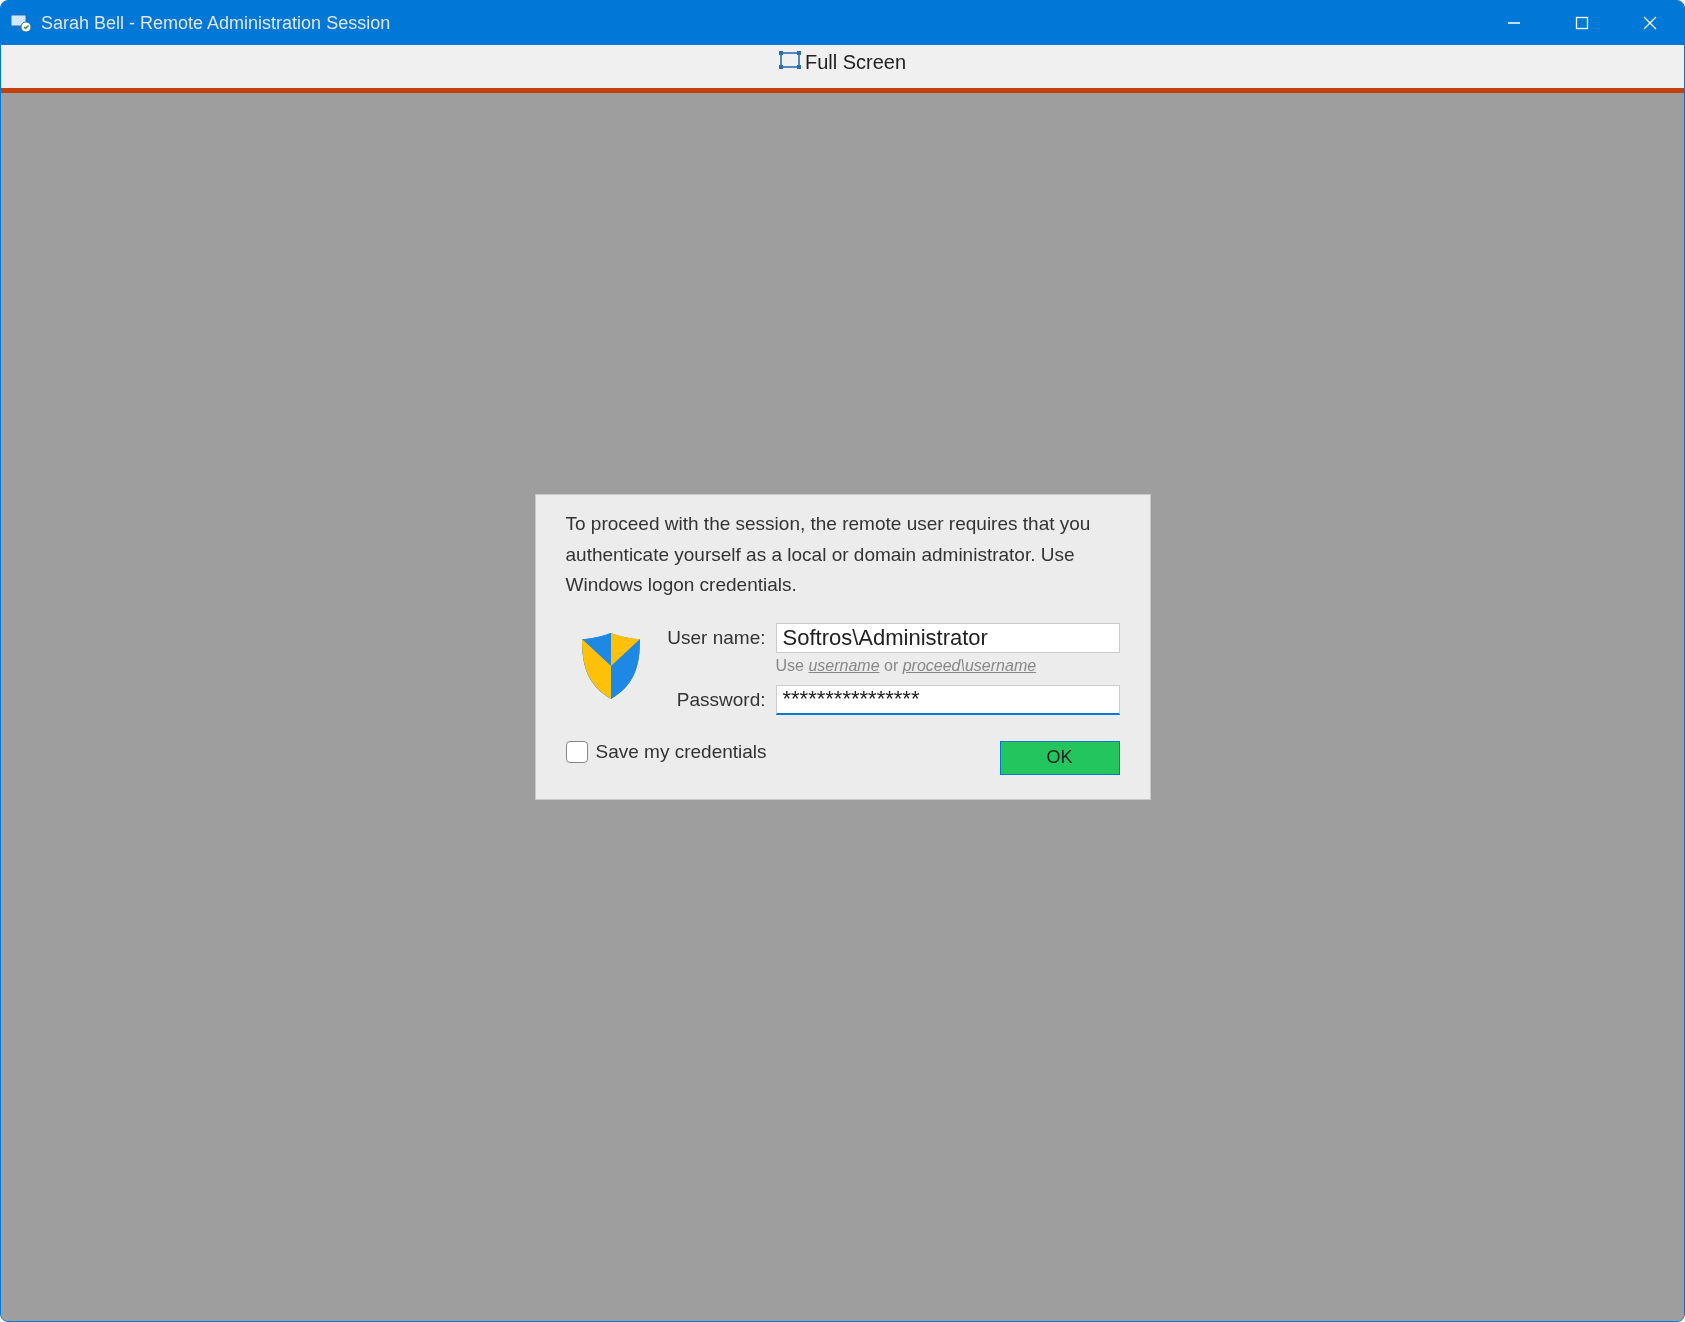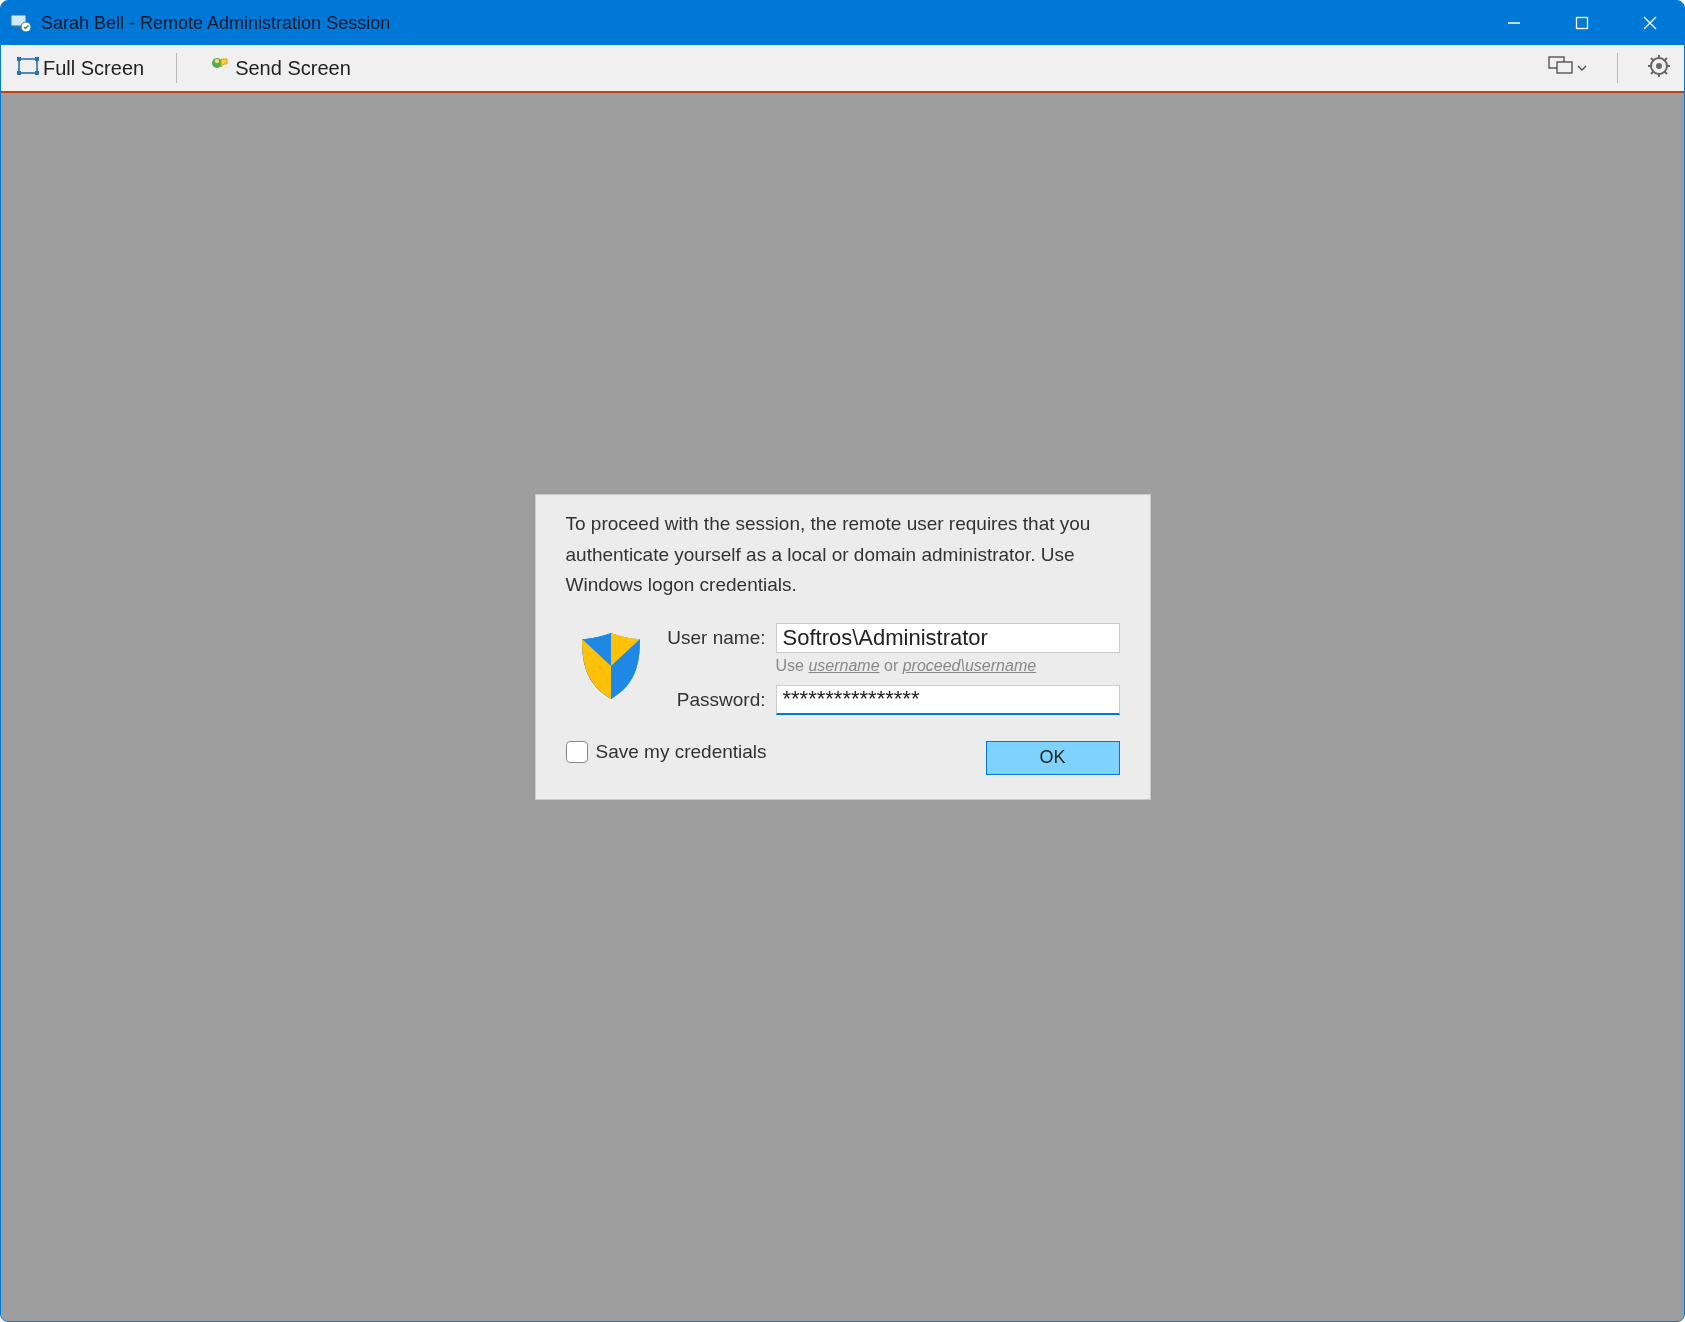--- a/index.html
+++ b/index.html
@@ -19,21 +19,21 @@
       display: flex;
       flex-direction: column;
       background: #9e9e9e;
     }
     .titlebar {
       height: 44px;
       background: #0078d7;
       display: flex;
       align-items: center;
       padding: 0 0 0 8px;
-      color: #0f172a;
+      color: #e5e5e5;
       flex-shrink: 0;
     }
     .titlebar-icon {
       width: 24px;
       height: 24px;
       margin-right: 8px;
       display: flex;
       align-items: center;
       justify-content: center;
     }
@@ -51,26 +51,27 @@
       height: 100%;
       display: flex;
       align-items: center;
       justify-content: center;
       color: #fff;
       cursor: pointer;
     }
     .toolbar {
       height: 48px;
       background: #f0f0f0;
-      border-bottom: 2px solid #c2410c;
+      border-bottom: 5px solid #c2410c;
       display: flex;
       align-items: center;
       padding: 0 8px;
       flex-shrink: 0;
       gap: 20px;
+      flex-direction: column;
     }
     .toolbar-btn {
       display: flex;
       align-items: center;
       gap: 4px;
       padding: 4px 8px;
       cursor: pointer;
       font-size: 20px;
       color: #222;
       border-radius: 3px;
@@ -172,23 +173,23 @@
     }
     .checkbox {
       width: 22px;
       height: 22px;
       border: 1.5px solid #888;
       border-radius: 4px;
       background: #fff;
     }
     .ok-btn {
       margin-left: auto;
-      width: 134px;
+      width: 120px;
       height: 34px;
-      background: #7dd3fc;
+      background: #22c55e;
       border: 1px solid #0078d7;
       font-size: 18px;
       color: #222;
       display: flex;
       align-items: center;
       justify-content: center;
       cursor: pointer;
     }
   </style>
 </head>

